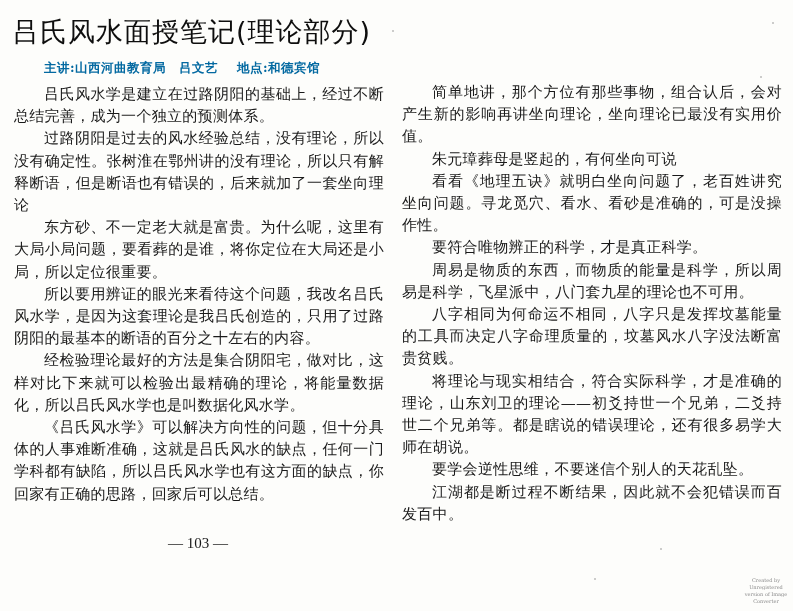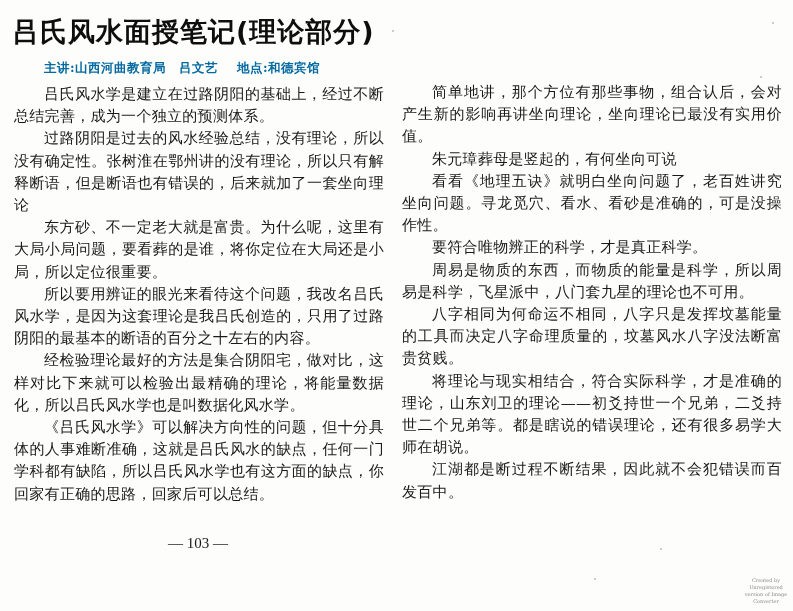--- a/index.html
+++ b/index.html
@@ -10,21 +10,21 @@
     color: #1a1a1a;
   }
   .page {
     position: absolute; top: 0; height: 611px;
   }
   #left-page { left: 0; width: 398px; }
   #right-page { left: 398px; width: 395px; margin-top: 48px; }
   .title {
     position: absolute; left: 12px; top: 14px;
     font-family: "DejaVu Sans", "Liberation Sans", sans-serif;
-    font-weight: bold; font-size: 27px; letter-spacing: 1px;
+    font-weight: normal; font-size: 27px; letter-spacing: 1px;
     color: #0e0e0e; white-space: nowrap;
   }
   .byline {
     position: absolute; left: 44px; top: 60px;
     font-size: 12.5px; font-weight: bold; white-space: nowrap;
     letter-spacing: 0.5px; color: #0369a1;
   }
   .byline span { margin-right: 14px; }
   .col {
     position: absolute;
@@ -69,20 +69,21 @@
 
 <div class="page" id="right-page">
   <div class="col">
     <p>简单地讲，那个方位有那些事物，组合认后，会对产生新的影响再讲坐向理论，坐向理论已最没有实用价值。</p>
     <p>朱元璋葬母是竖起的，有何坐向可说</p>
     <p>看看《地理五诀》就明白坐向问题了，老百姓讲究坐向问题。寻龙觅穴、看水、看砂是准确的，可是没操作性。</p>
     <p>要符合唯物辨正的科学，才是真正科学。</p>
     <p>周易是物质的东西，而物质的能量是科学，所以周易是科学，飞星派中，八门套九星的理论也不可用。</p>
     <p>八字相同为何命运不相同，八字只是发挥坟墓能量的工具而决定八字命理质量的，坟墓风水八字没法断富贵贫贱。</p>
     <p>将理论与现实相结合，符合实际科学，才是准确的理论，山东刘卫的理论——初爻持世一个兄弟，二爻持世二个兄弟等。都是瞎说的错误理论，还有很多易学大师在胡说。</p>
+    <p>要学会逆性思维，不要迷信个别人的天花乱坠。</p>
     <p>江湖都是断过程不断结果，因此就不会犯错误而百发百中。</p>
   </div>
   <div class="page-number">—  104  —</div>
 </div>
 
 <div class="watermark">Created by Unregistered version of Image Converter</div>
 
 <div class="speck" style="left:772px;top:22px"></div>
 <div class="speck" style="left:760px;top:76px"></div>
 <div class="speck" style="left:392px;top:30px"></div>

